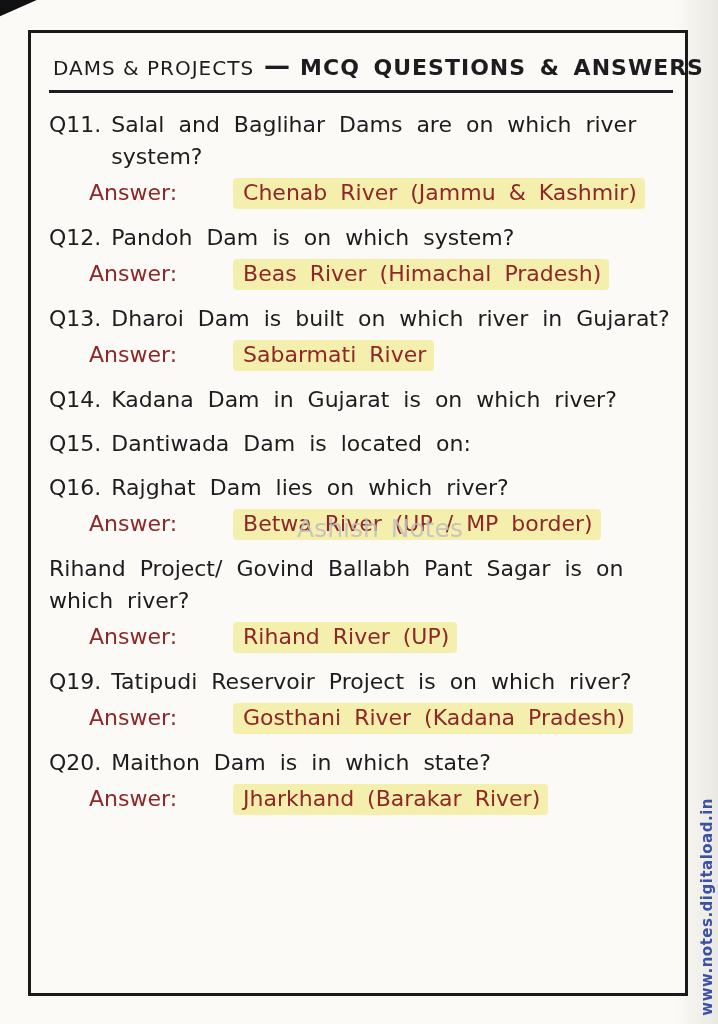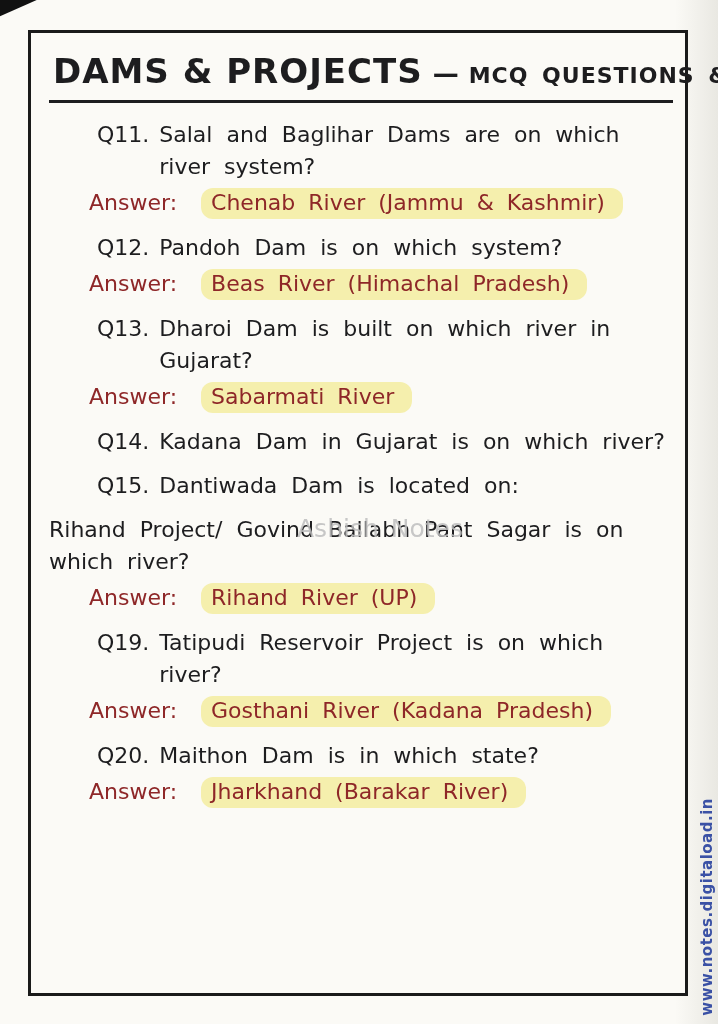--- a/index.html
+++ b/index.html
@@ -36,43 +36,44 @@
     background:var(--paper);
     padding:12px 12px 0 18px;
   }
   .header{
     display:flex;align-items:baseline;gap:10px;
     padding:6px 4px 9px 4px;
     border-bottom:3px solid var(--ink);
     margin-bottom:16px;
     white-space:nowrap;
   }
-  .t-main{font-size:34px;font-weight:bold;letter-spacing:1px;}
+  .t-main{font-size:20px;font-weight:normal;letter-spacing:1px;}
   .t-dash{font-size:26px;font-weight:bold;}
   .t-sub{font-size:22px;font-weight:bold;letter-spacing:1px;word-spacing:5px;}
   .q-block{margin-bottom:12px;}
   .q-row{
     display:flex;gap:10px;
     font-size:22px;line-height:32px;
     word-spacing:7px;
   }
-  .q-num{min-width:52px;flex:0 0 auto;margin-left:48px;}
+  .q-num{min-width:52px;flex:0 0 auto;}
   .q-text{flex:1;}
   .a-row{
     padding-left:40px;margin-top:3px;
     font-size:22px;line-height:34px;
     word-spacing:6px;
   }
-  .a-label{color:var(--red);margin-right:24px;}
+  .a-label{color:var(--red);margin-right:8px;}
   .a-text{
     color:var(--red);
     background:var(--highlight);
-    border-radius:12px;
-    padding:2px 18px 4px 10px;
+    border-radius:4px;
+    padding:2px 8px 4px 10px;
     box-decoration-break:clone;
+    margin-left:48px;
     -webkit-box-decoration-break:clone;
   }
   .watermark-center{
     position:absolute;left:297px;top:514px;
     font-size:25px;color:var(--wm-gray);
     word-spacing:4px;opacity:.85;
     pointer-events:none;
   }
   .watermark-side{
     position:absolute;right:2px;bottom:8px;
@@ -133,20 +134,29 @@
     </div>
   </div>
 
   <div class="q-block">
     <div class="q-row">
       <span class="q-num">Q15.</span>
       <span class="q-text">Dantiwada Dam is located on:</span>
     </div>
   </div>
 
+  <div class="q-block">
+    <div class="q-row">
+      <span class="q-num">Q16.</span>
+      <span class="q-text">Rajghat Dam lies on which river?</span>
+    </div>
+    <div class="a-row">
+      <span class="a-label">Answer:</span><span class="a-text">Betwa River (UP / MP border)</span>
+    </div>
+  </div>
 
   <div class="q-block">
     <div class="q-row">
       <span class="q-text">Rihand Project/ Govind Ballabh Pant Sagar is on which river?</span>
     </div>
     <div class="a-row">
       <span class="a-label">Answer:</span><span class="a-text">Rihand River (UP)</span>
     </div>
   </div>
 

